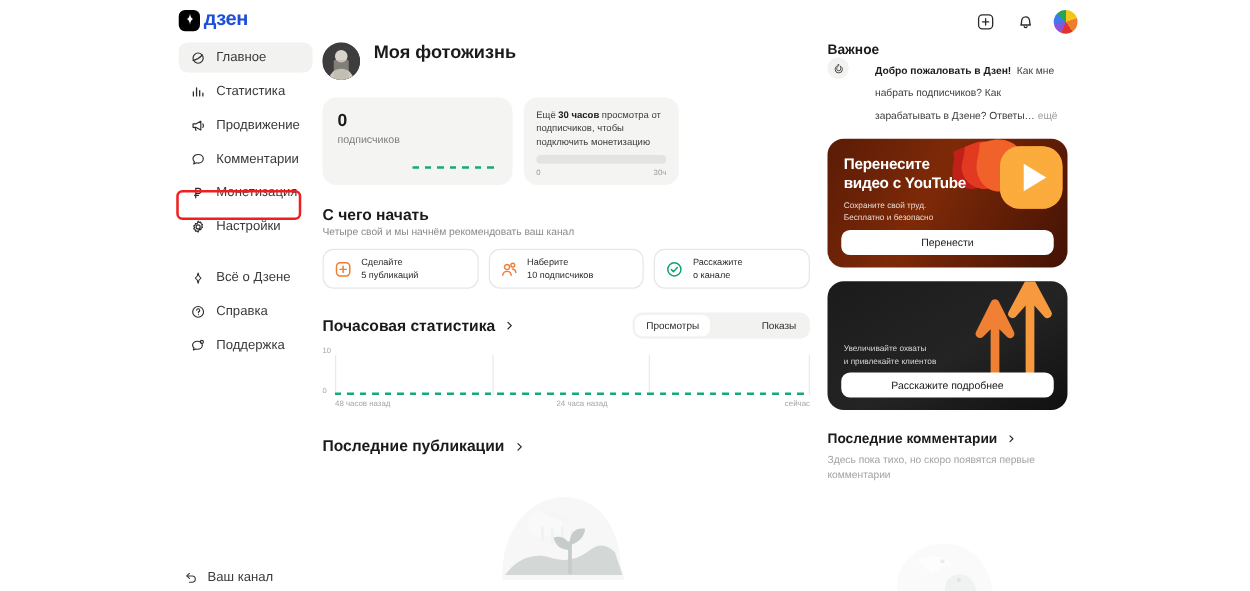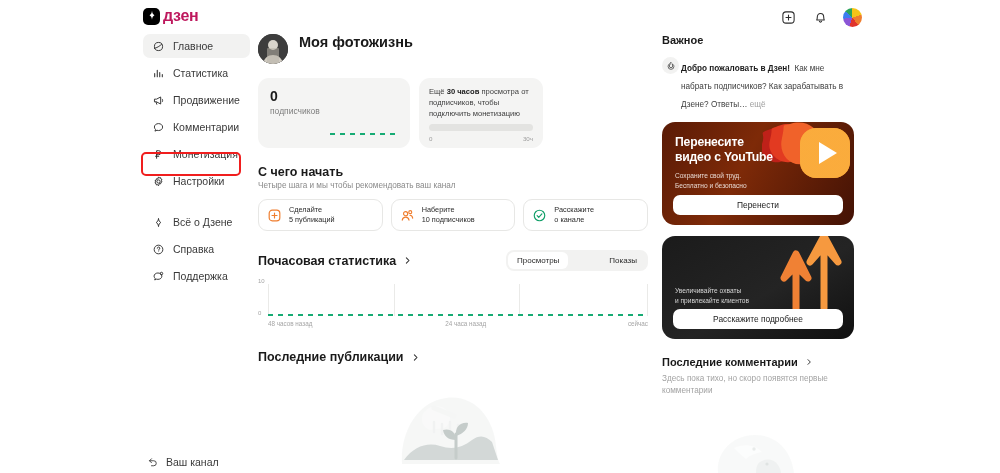--- a/index.html
+++ b/index.html
@@ -15,21 +15,21 @@
   }
   .page { position:relative; width:1000px; height:473px; background:#fff; }
 
   
   .gutter { position:absolute; left:0; top:0; width:140px; height:473px; background:#fff; }
 
   
   .logo { position:absolute; left:143px; top:7px; display:flex; align-items:center; gap:3px; }
   .logo-mark { width:17px; height:17px; border-radius:5px; background:#000; position:relative; display:flex; align-items:center; justify-content:center; }
   .logo-mark svg { display:block; }
-  .logo-text { font-size:16px; font-weight:700; letter-spacing:-0.3px; color:#be185d; }
+  .logo-text { font-size:16px; font-weight:700; letter-spacing:-0.3px; color:#1d4ed8; }
 
   
   .sidebar { position:absolute; left:140px; top:34px; width:110px; }
   .nav-item {
     display:flex; align-items:center; gap:8px;
     height:24px; padding:0 8px; margin:0 0 3px 3px;
     border-radius:7px; cursor:pointer;
     font-size:10.5px; color:#3a3a3a; white-space:nowrap;
   }
   .nav-item .ico { width:14px; height:14px; flex:0 0 14px; display:flex; align-items:center; justify-content:center; color:#2c2c2c; }
@@ -123,21 +123,21 @@
   .pubs-block { margin-top:26px; }
   .pubs-title { display:flex; align-items:center; gap:7px; font-size:12.5px; font-weight:700; cursor:pointer; }
 
   .illus-center { position:absolute; left:390px; top:392px; width:130px; height:72px; opacity:.5; }
   .illus-bird { position:absolute; left:688px; top:432px; width:120px; height:41px; opacity:.45; }
 
   
   .right { position:absolute; left:662px; top:34px; width:192px; }
   .r-title { font-size:11px; font-weight:700; color:#1a1a1a; }
 
-  .notice { display:flex; gap:2px; margin-top:11px; }
+  .notice { display:flex; gap:21px; }
   .notice-ico { width:17px; height:17px; flex:0 0 17px; border-radius:50%; background:#f2f2f1;
     display:flex; align-items:center; justify-content:center; color:#3f3f3f; }
   .notice-h { font-size:8.2px; font-weight:700; color:#1a1a1a; line-height:1.35; }
   .notice-b { font-size:8.2px; color:#3d3d3d; line-height:1.42; margin-top:1px; }
   .notice-b .more { color:#a0a0a0; }
 
   .banner {
     position:relative; width:192px; height:103px; border-radius:13px;
     margin-top:11px; overflow:hidden; cursor:pointer;
   }
@@ -322,21 +322,21 @@
         <div class="monet-bar"></div>
         <div class="monet-scale">
           <span>0</span>
           <span>30ч</span>
         </div>
       </div>
     </div>
 
     <div class="start-block">
       <div class="sec-title">С чего начать</div>
-      <div class="sec-sub">Четыре шага и мы чтобы рекомендовать ваш канал</div>
+      <div class="sec-sub">Четыре свой и мы начнём рекомендовать ваш канал</div>
 
       <div class="steps">
 
         <div class="step">
           <span class="ico">
             <svg width="15" height="15" viewBox="0 0 24 24" fill="none" stroke="#ef7d2e" stroke-width="1.9">
               <rect x="3.5" y="3.5" width="17" height="17" rx="5"></rect>
                 <path d="M12 8v8M8 12h8" stroke-linecap="round"></path>
             </svg>
           </span>

